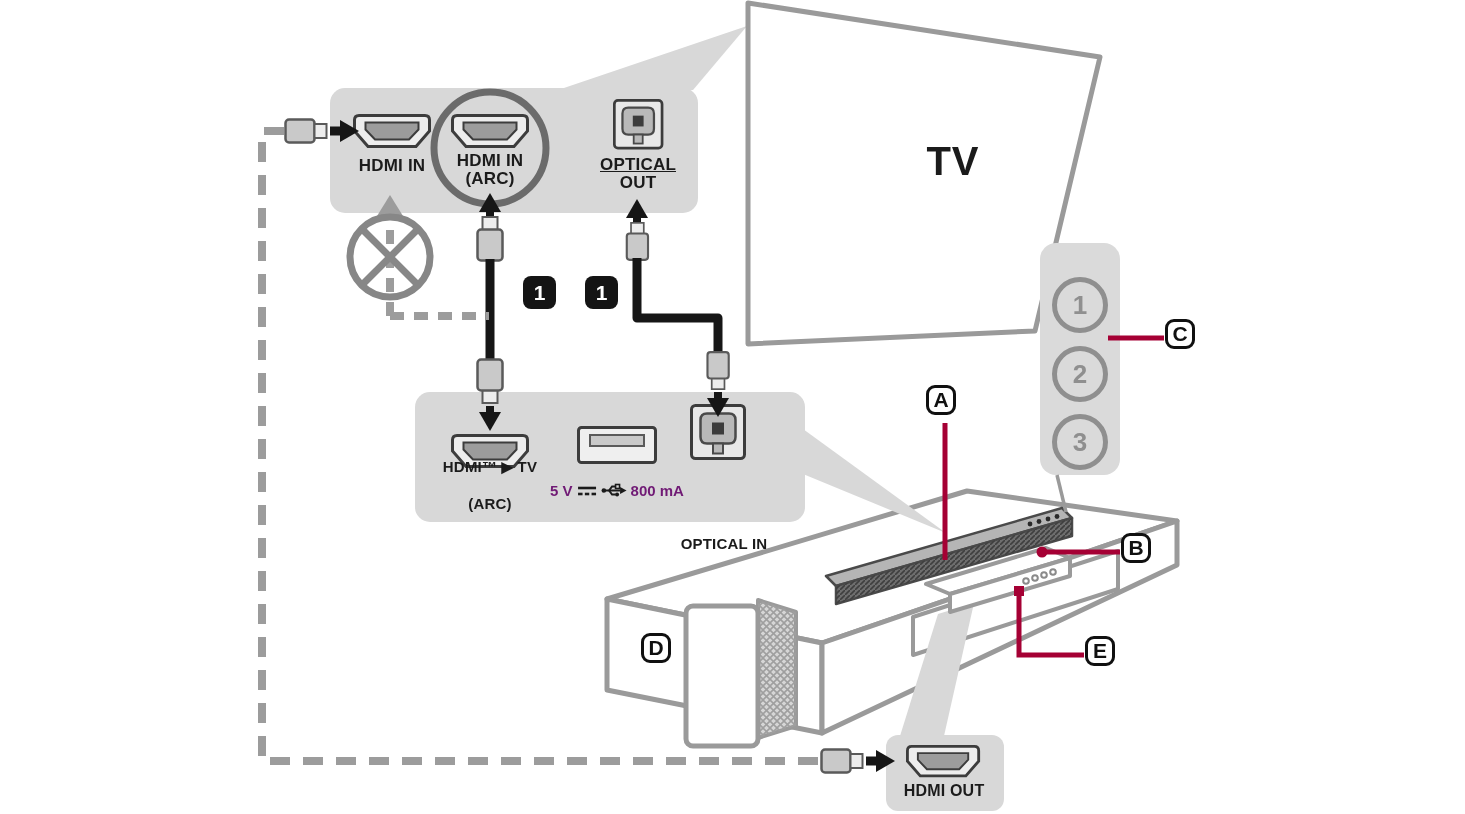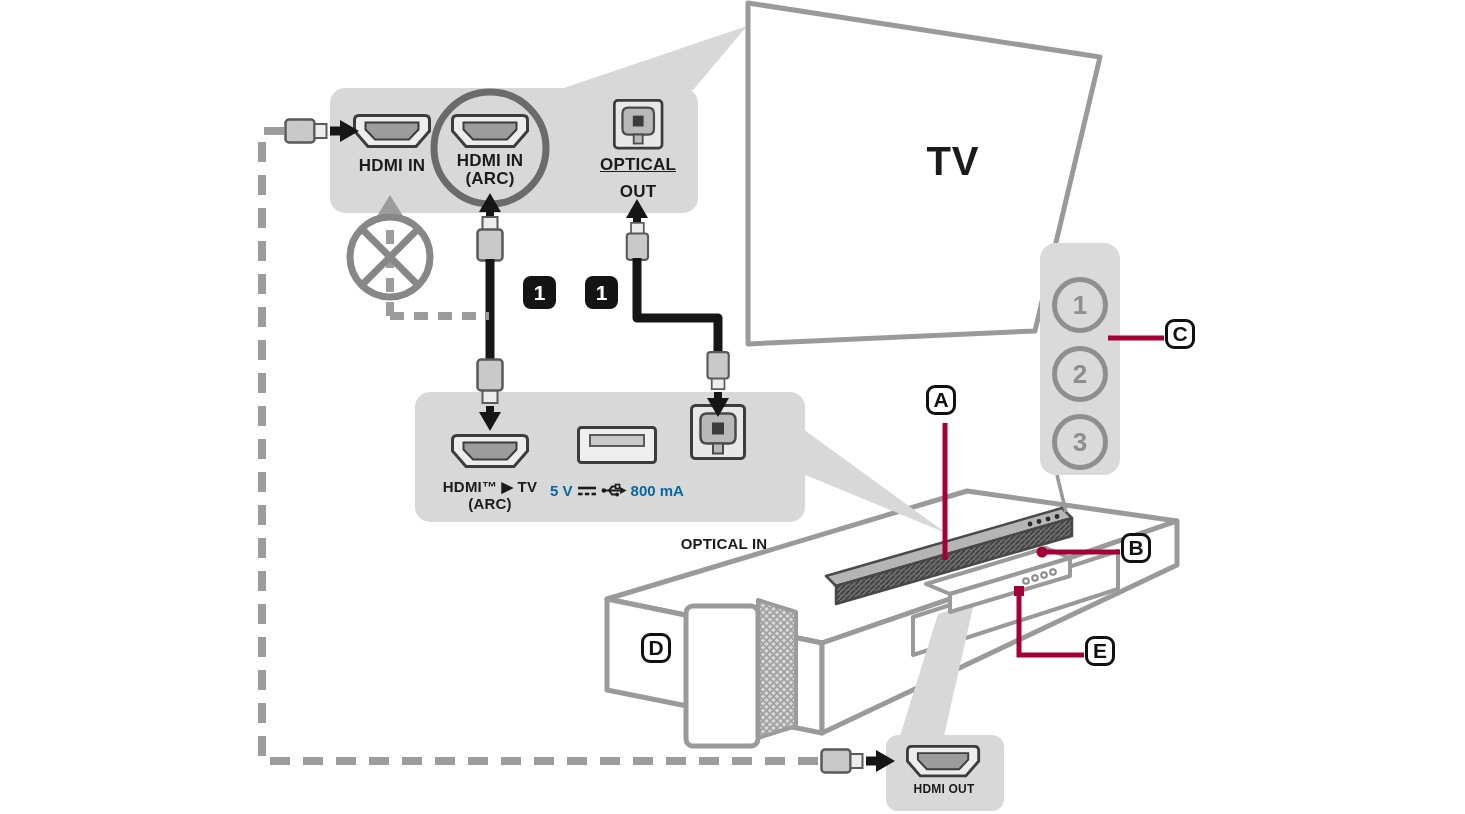--- a/index.html
+++ b/index.html
@@ -14,21 +14,21 @@
   .callout { position:absolute; width:30px; height:30px; border:3.5px solid #101010; border-radius:9px;
              background:#ffffff; display:flex; align-items:center; justify-content:center;
              font-weight:700; font-size:21px; color:#101010; }
   .step { position:absolute; width:33px; height:33px; background:#141414; border-radius:8px;
           display:flex; align-items:center; justify-content:center; color:#ffffff;
           font-weight:700; font-size:21px; }
   .remote-btn { position:absolute; width:56px; height:56px; border:5px solid #8f8f8f; border-radius:50%;
                 display:flex; align-items:center; justify-content:center; color:#8f8f8f;
                 font-weight:700; font-size:26px; }
   .usb-row { position:absolute; transform:translateX(-50%); display:flex; align-items:center; gap:4px;
-             font-weight:700; font-size:15px; color:#0369a1; white-space:nowrap; }
+             font-weight:700; font-size:15px; color:#701a75; white-space:nowrap; }
 </style>
 </head>
 <body>
 
 <div class="stage">
 
   <svg class="canvas" width="1465" height="814" viewBox="0 0 1465 814">
     <defs>
       <g id="hdmiSocket">
         <path d="M6 1.5 H72 Q76.5 1.5 76.5 6 V17 L63 32.5 H15 L1.5 17 V6 Q1.5 1.5 6 1.5 Z" fill="#ededed" stroke="#3c3c3c" stroke-width="3"></path>
@@ -176,24 +176,24 @@
       <line x1="1108" y1="338" x2="1164" y2="338"></line>
       <path d="M1019 592 V655 H1084" fill="none"></path>
       <rect x="1014" y="586" width="10" height="10" fill="#a50034" stroke="none"></rect>
     </g>
   </svg>
 
   <div class="lbl" style="left:392px;top:157px;">HDMI IN</div>
   <div class="lbl" style="left:490px;top:152px;">HDMI IN</div>
   <div class="lbl" style="left:490px;top:170px;">(ARC)</div>
   <div class="lbl" style="left:638px;top:156px;text-decoration:underline;">OPTICAL</div>
-  <div class="lbl" style="left:638px;top:174px;margin-top:9px;">OUT</div>
+  <div class="lbl" style="left:638px;top:174px;">OUT</div>
   <div class="lbl tv-label" style="left:929px;top:140px;">TV</div>
 
-  <div class="lbl small" style="left:490px;top:479px;">HDMI™ ▶ TV</div>
+  <div class="lbl small" style="left:490px;top:459px;">HDMI™ ▶ TV</div>
   <div class="lbl small" style="left:490px;top:496px;">(ARC)</div>
 
   <div class="usb-row" style="left:617px;top:482px;">
     <span>5 V</span>
     <svg width="20" height="13" viewBox="0 0 20 13">
       <line x1="1" y1="4" x2="19" y2="4" stroke="#1b1b1b" stroke-width="2.6"></line>
       <g stroke="#1b1b1b" stroke-width="2.6">
         <line x1="1" y1="10" x2="5.5" y2="10"></line>
           <line x1="7.8" y1="10" x2="12.2" y2="10"></line>
           <line x1="14.5" y1="10" x2="19" y2="10"></line>
@@ -205,21 +205,21 @@
       <polygon points="19,4 25.5,7.5 19,11" fill="#1b1b1b"></polygon>
       <polyline points="8,7.5 11,3.5 14.5,3.5" fill="none" stroke="#1b1b1b" stroke-width="2"></polyline>
       <rect x="14.5" y="1.5" width="4" height="4" fill="none" stroke="#1b1b1b" stroke-width="1.6"></rect>
       <polyline points="8,7.5 11,11.5 14.5,11.5" fill="none" stroke="#1b1b1b" stroke-width="2"></polyline>
       <circle cx="16" cy="11.5" r="2" fill="#1b1b1b"></circle>
     </svg>
     <span>800 mA</span>
   </div>
 
   <div class="lbl small" style="left:724px;top:492px;margin-top:44px;">OPTICAL IN</div>
-  <div class="lbl" style="left:944px;top:783px;font-size:12px;text-align:right;">HDMI OUT</div>
+  <div class="lbl" style="left:944px;top:783px;font-size:16px;text-align:right;">HDMI OUT</div>
 
   <div class="step" style="left:523px;top:276px;">1</div>
   <div class="step" style="left:585px;top:276px;">1</div>
 
   <div class="callout" style="left:926px;top:385px;">A</div>
   <div class="callout" style="left:1121px;top:533px;">B</div>
   <div class="callout" style="left:1165px;top:319px;">C</div>
   <div class="callout" style="left:641px;top:633px;">D</div>
   <div class="callout" style="left:1085px;top:636px;">E</div>
 

